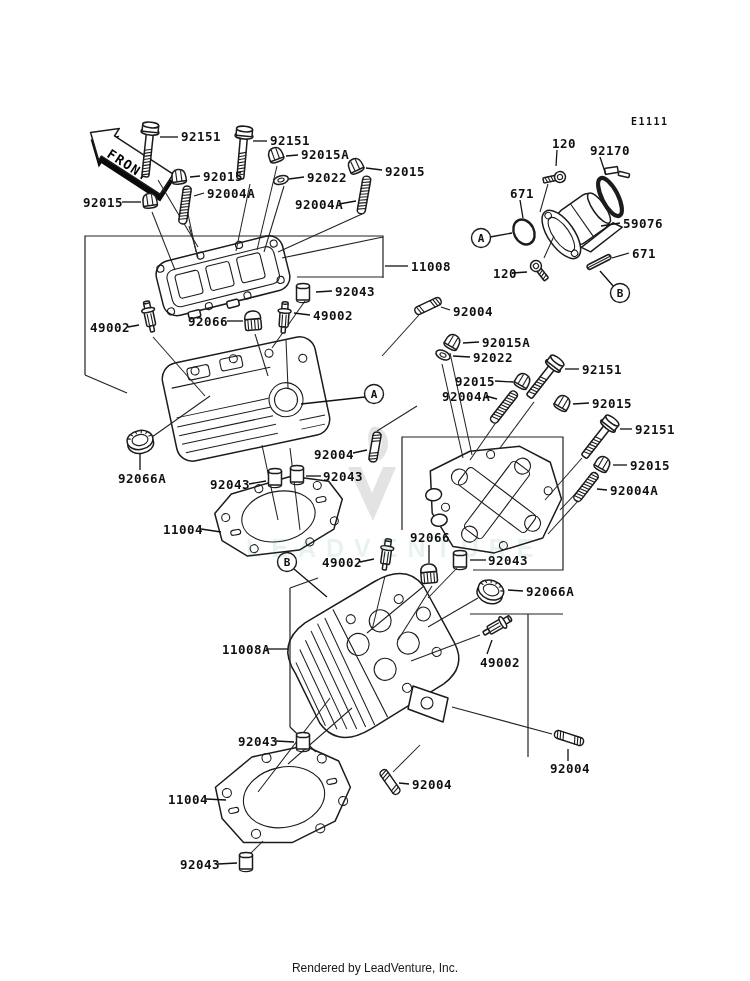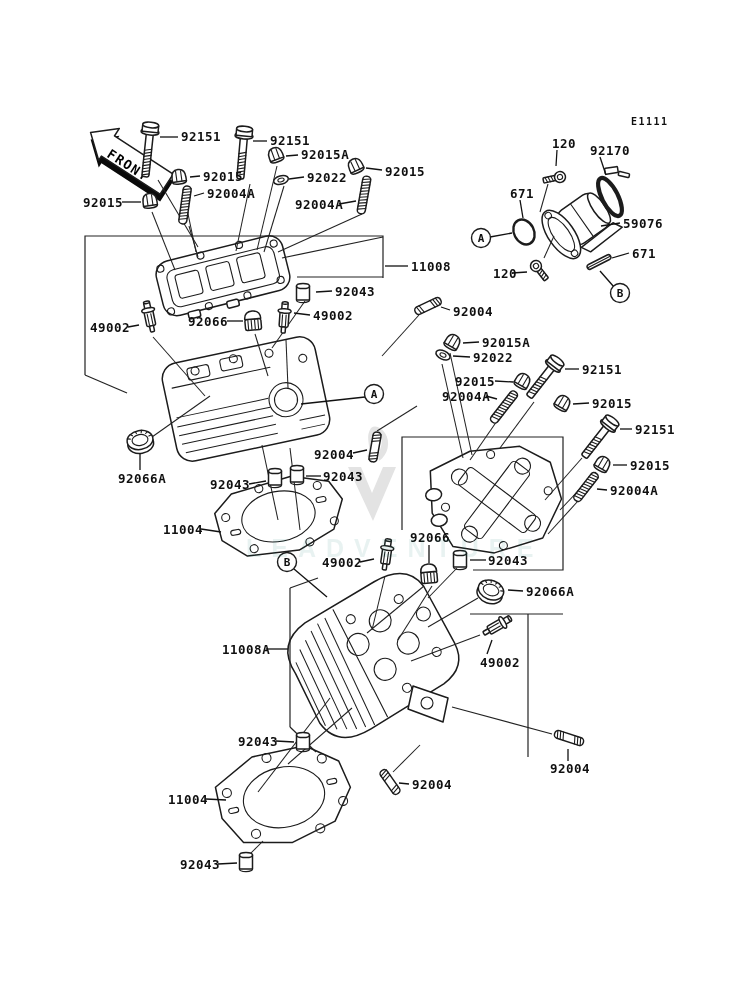--- a/index.html
+++ b/index.html
@@ -751,13 +751,14 @@
         </g>
         <g>
           <polyline points="294,569 327,597" class="leader"></polyline>
           <circle cx="287" cy="562" r="9.5" class="p" style="stroke-width:1.4"></circle>
           <text x="287" y="562.5" text-anchor="middle" dominant-baseline="central" class="circ-letter">B</text>
         </g>
       </g>
     </svg>
 
   <div class="wm-text">LEADVENTURE</div>
+  <div class="footer">Rendered by LeadVenture, Inc.</div>
 </div>
 
 </body></html>

